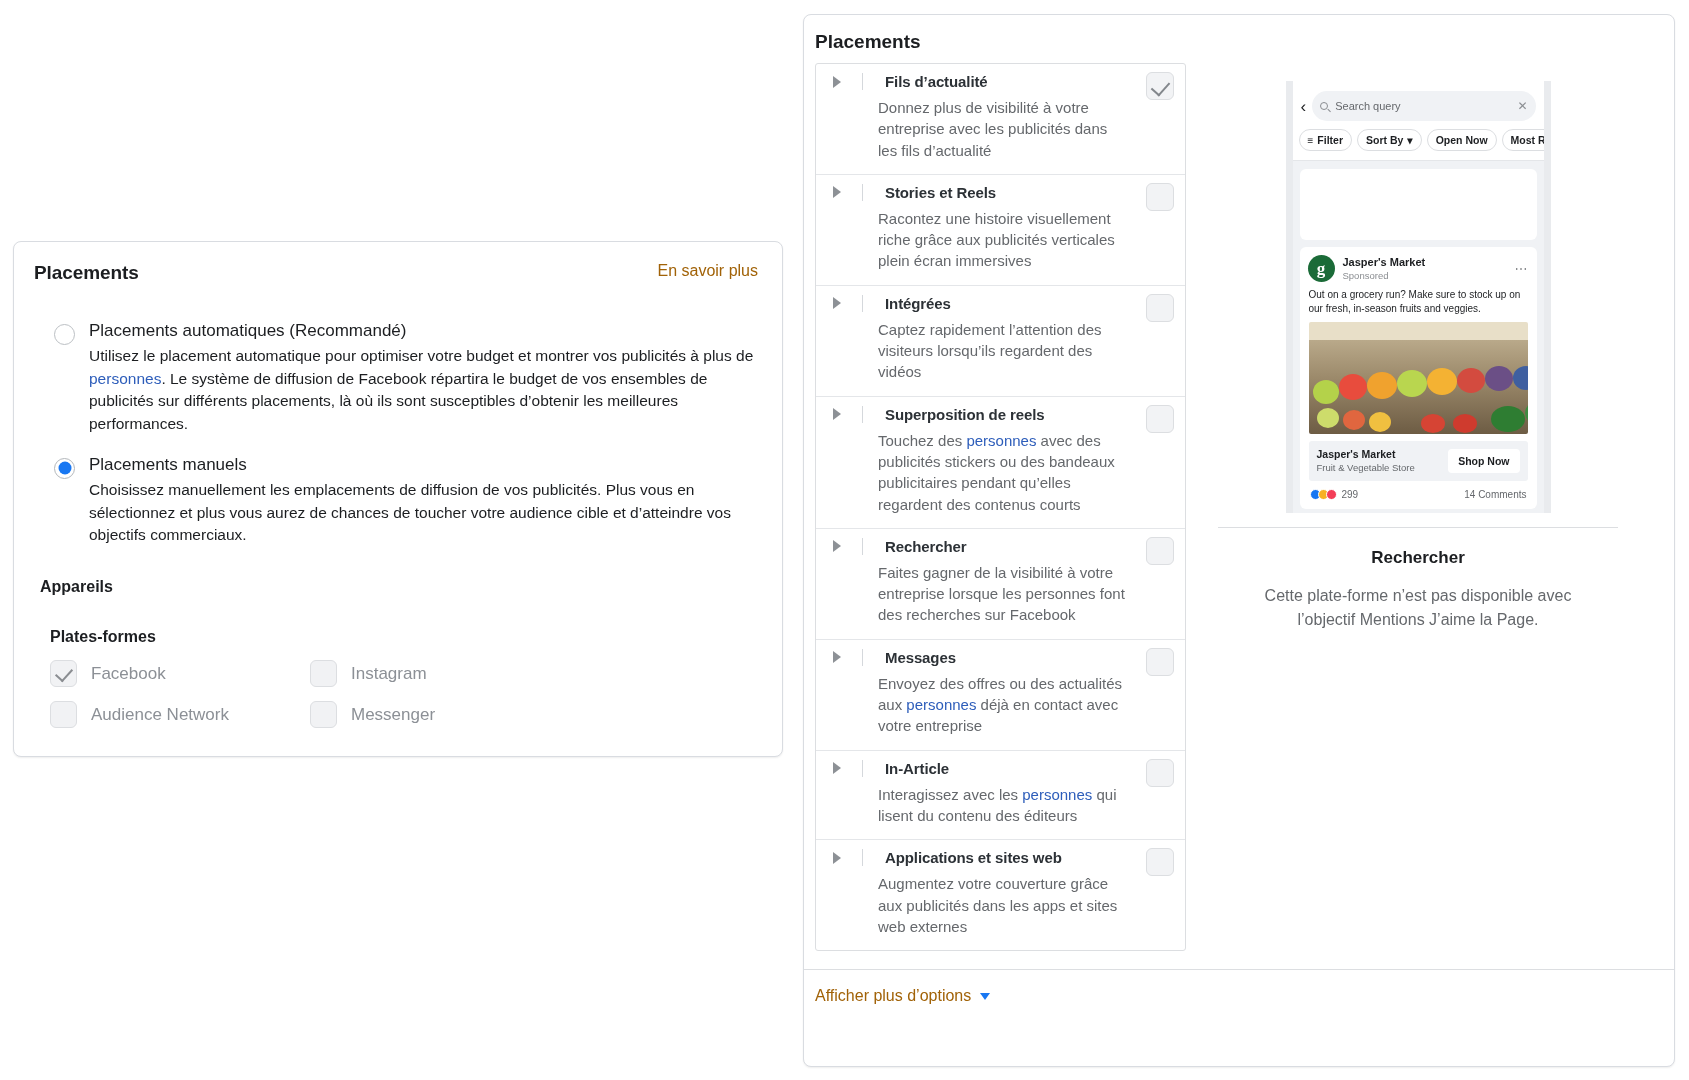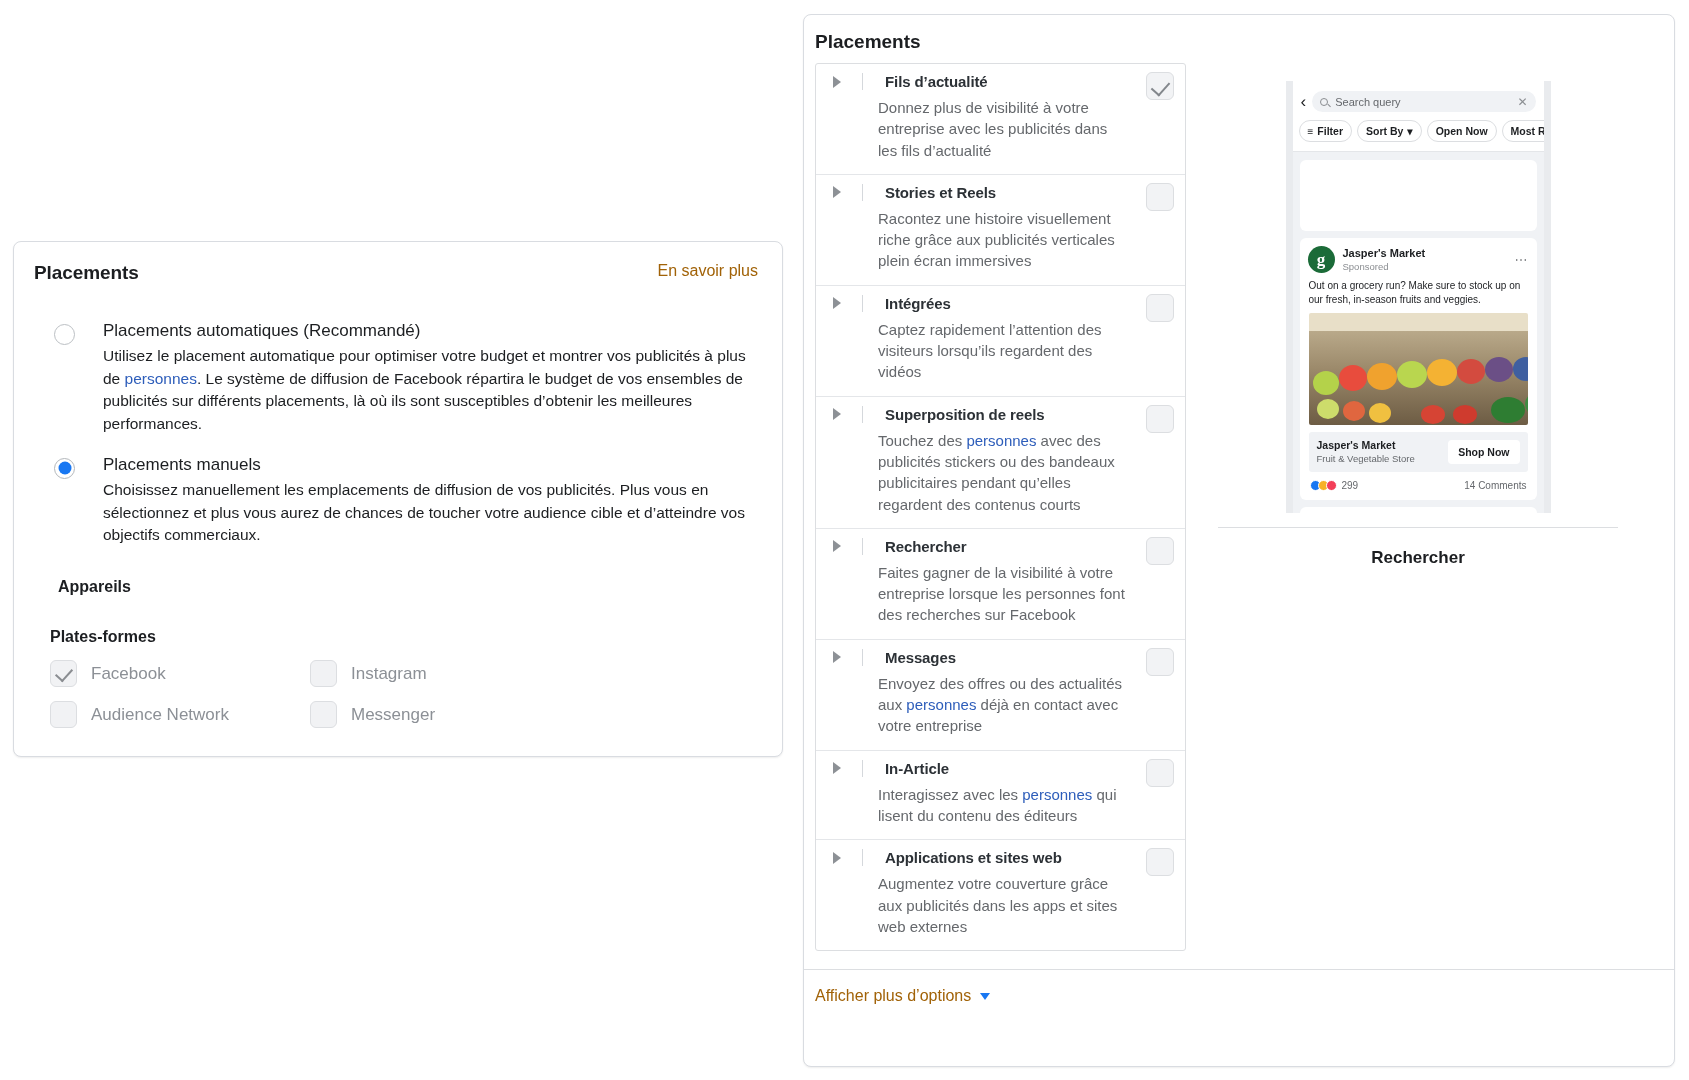--- a/index.html
+++ b/index.html
@@ -35,30 +35,30 @@
     border: 1.6px solid #bcc0c4; background:#fff;
     flex: 0 0 auto; margin-top: 4px; margin-left:20px;
     position: relative;
   }
   .radio.checked { border-color: #b3b7bb; }
   .radio.checked::after {
     content:""; position:absolute; left:50%; top:50%;
     width: 13px; height:13px; border-radius:50%;
     background:#1877f2; transform: translate(-50%,-50%);
   }
-  .radio-body { margin-left: 28px; max-width: 700px; }
+  .radio-body { margin-left: 14px; max-width: 700px; }
   .radio-label { font-size: 17px; color:#1c1e21; line-height: 1.3; }
   .radio-desc {
     font-size: 15.5px; color:#1c1e21; line-height: 1.45;
     margin-top: 3px; max-width: 694px;
   }
   .lnk { color:#2d5dba; }
 
   .section-label { font-size: 16px; font-weight:700; color:#1c1e21; }
-  .devices-wrap { margin-top: 32px; margin-left: 24px; }
+  .devices-wrap { margin-top: 32px; margin-left: 6px; }
   .devices-val { font-size: 16px; color:#1c1e21; margin-top: 13px; }
 
   .platforms-wrap { margin-top: 32px; margin-left: 16px; }
   .platform-grid {
     display: grid;
     grid-template-columns: 260px 260px;
     row-gap: 14px; margin-top: 14px;
   }
   .cb-row { display:flex; align-items:center; }
   .cb {
@@ -143,21 +143,21 @@
     background: #fff;
     height: 432px;
     overflow: hidden;
     position: relative;
   }
   .phone-inner { background:#fff; height:100%; }
   .ph-search-bar { display:flex; align-items:center; padding: 10px 8px 6px 6px; }
   .ph-back { font-size: 17px; color:#1c1e21; margin: 0 6px 0 2px; line-height: 1; }
   .ph-search {
     flex: 1; background:#f0f2f5; border-radius:16px;
-    height: 21px; display:flex; align-items:center;
+    height: 30px; display:flex; align-items:center;
     padding: 0 8px; font-size: 11px; color:#65686c;
   }
   .ph-mag {
     width:8px;height:8px;border:1.4px solid #8a8d91;border-radius:50%;
     position:relative; margin-right:7px; flex:0 0 auto;
   }
   .ph-mag::after{content:"";position:absolute;right:-4px;bottom:-2px;width:4px;height:1.4px;background:#8a8d91;transform:rotate(45deg);}
   .ph-x { margin-left:auto; color:#8a8d91; font-size: 12px; }
   .ph-chips { display:flex; gap:5px; padding: 2px 6px 9px 6px; }
   .chip {
@@ -436,20 +436,21 @@
 
                 <div class="ph-blank2"></div>
               </div>
 
             </div>
           </div>
         </div>
 
         <div class="pv-divider"></div>
         <div class="pv-title">Rechercher</div>
+        <div class="pv-note">Cette plate-forme n’est pas disponible avec l’objectif Mentions J’aime la Page.</div>
       </div>
     </div>
 
     <div class="right-footer">
       <div class="more-options">
         <span>Afficher plus d’options</span>
         <span class="more-caret"></span>
       </div>
     </div>
   </div>

